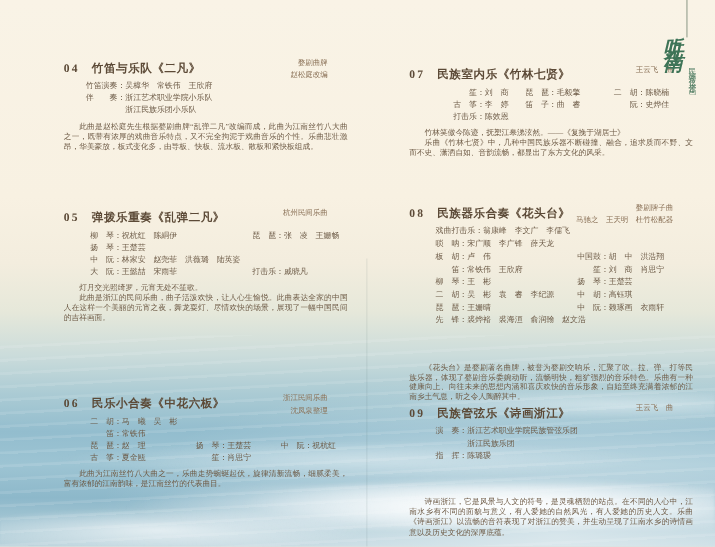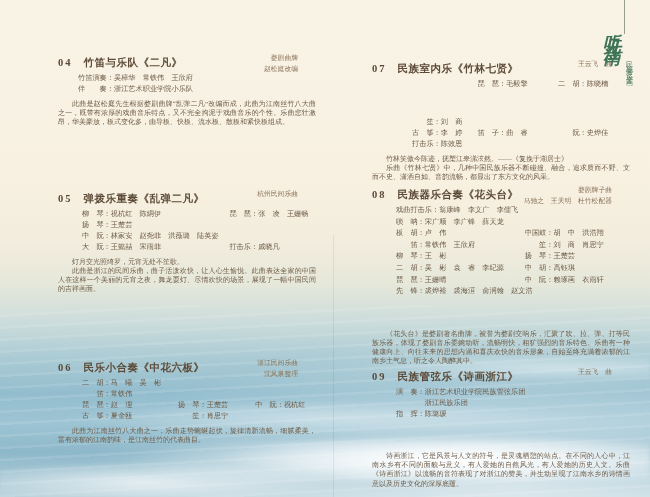--- a/index.html
+++ b/index.html
@@ -74,20 +74,21 @@
 
   <main class="col col-left" id="col-left">
       <section class="item item-04" style="top: 52px;">
         <header class="item-head"><span class="num">04</span><span class="title">竹笛与乐队《二凡》</span><div class="credits">
             <div class="credit">婺剧曲牌</div>
             <div class="credit">赵松庭改编</div>
           </div></header>
         <div class="lines">
           <div class="line"><span class="cell">竹笛演奏：吴樟华　常铁伟　王欣府</span></div>
           <div class="line"><span class="cell">伴　　奏：浙江艺术职业学院小乐队</span></div>
+          <div class="line"><span class="cell">　　　　　浙江民族乐团小乐队</span></div>
         </div>
         <div class="paras">
           <p>此曲是赵松庭先生根据婺剧曲牌“乱弹二凡”改编而成，此曲为江南丝竹八大曲之一，既带有浓厚的戏曲音乐特点，又不完全拘泥于戏曲音乐的个性。乐曲悲壮激昂，华美豪放，板式变化多，由导板、快板、流水板、散板和紧快板组成。</p>
         </div>
       </section>
       <section class="item item-05" style="top: 188px;">
         <header class="item-head"><span class="num">05</span><span class="title">弹拨乐重奏《乱弹二凡》</span><div class="credits">
             <div class="credit">杭州民间乐曲</div>
           </div></header>
         <div class="lines">
@@ -145,21 +146,21 @@
         </div>
       </section>
     </main>
   <main class="col col-right" id="col-right">
       <section class="item item-07" style="top: 58px;">
         <header class="item-head"><span class="num">07</span><span class="title">民族室内乐《竹林七贤》</span><div class="credits">
             <div class="credit">王云飞　曲</div>
           </div></header>
         <div class="lines">
           <div class="line multi">
-            <span class="cell" style="width: 30%; margin-top: 38px;">　　笙：刘　商</span>
+            <span class="cell" style="width: 30%;">　　笙：刘　商</span>
             <span class="cell" style="width: 37%;">琵　琶：毛毅擎</span>
             <span class="cell" style="width: 33%;">二　胡：陈晓楠</span>
           </div>
           <div class="line multi">
             <span class="cell" style="width: 30%;">古　筝：李　婷</span>
             <span class="cell" style="width: 37%;">笛　子：曲　睿</span>
             <span class="cell" style="width: 33%;">　　阮：史烨佳</span>
           </div>
           <div class="line multi">
             <span class="cell" style="width: 30%;">打击乐：陈效恩</span>

